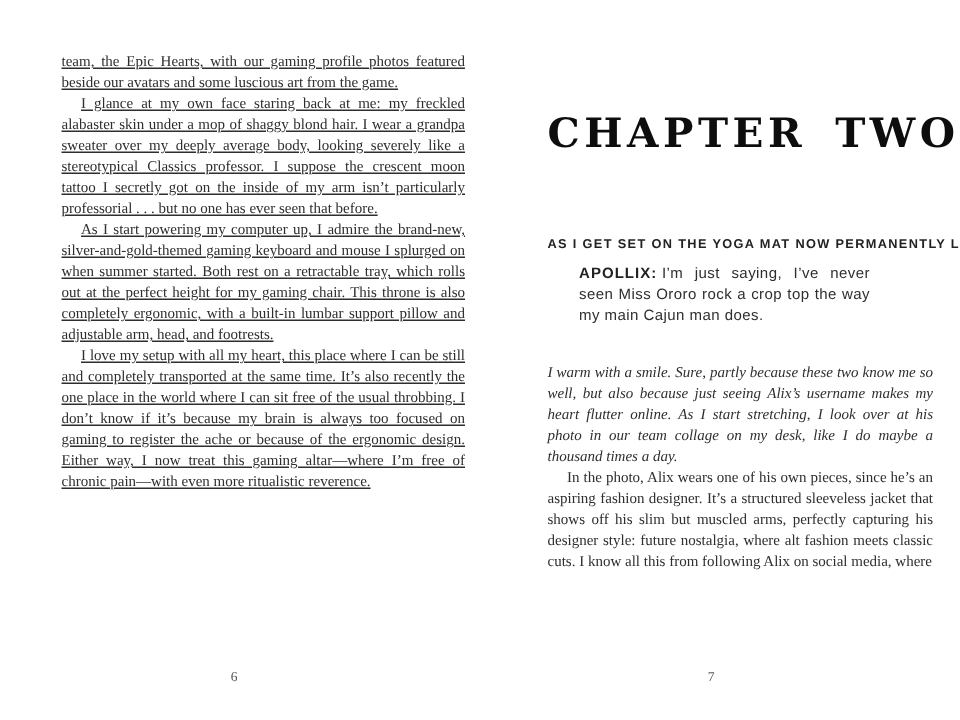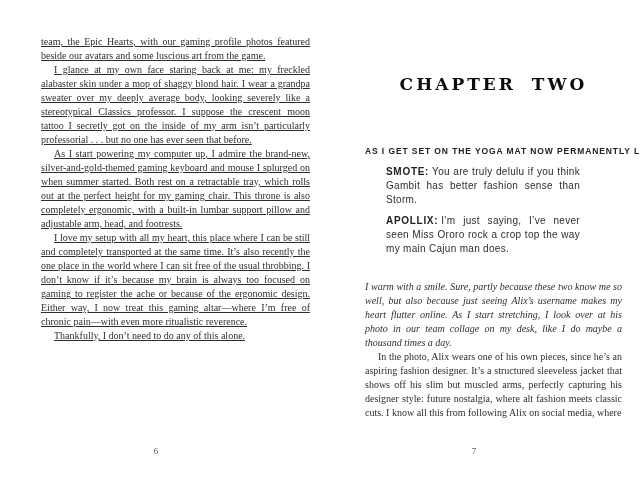--- a/index.html
+++ b/index.html
@@ -34,21 +34,21 @@
   .page-right {
     position: absolute;
     left: 365px; top: 0;
     width: 257px;
   }
   .chapter-heading {
     margin-top: 74px;
     text-align: center;
     font-family: "DejaVu Serif", serif;
     font-weight: bold;
-    font-size: 17px;
+    font-size: 27px;
     letter-spacing: 3px;
     word-spacing: 7px;
     color: #0d0d0d;
     white-space: nowrap;
   }
   .lead-in {
     margin-top: 50px;
     font-family: "Liberation Sans", sans-serif;
     font-weight: bold;
     font-size: 8.5px;
@@ -88,31 +88,29 @@
 </head>
 <body>
 
 <div class="spread">
 
   <div class="page-left">
     <p>team, the Epic Hearts, with our gaming profile photos featured beside our avatars and some luscious art from the game.</p>
     <p class="indent">I glance at my own face staring back at me: my freckled alabaster skin under a mop of shaggy blond hair. I wear a grandpa sweater over my deeply average body, looking severely like a stereotypical Classics professor. I suppose the crescent moon tattoo I secretly got on the inside of my arm isn’t particularly professorial . . . but no one has ever seen that before.</p>
     <p class="indent">As I start powering my computer up, I admire the brand-new, silver-and-gold-themed gaming keyboard and mouse I splurged on when summer started. Both rest on a retractable tray, which rolls out at the perfect height for my gaming chair. This throne is also completely ergonomic, with a built-in lumbar support pillow and adjustable arm, head, and footrests.</p>
     <p class="indent">I love my setup with all my heart, this place where I can be still and completely transported at the same time. It’s also recently the one place in the world where I can sit free of the usual throbbing. I don’t know if it’s because my brain is always too focused on gaming to register the ache or because of the ergonomic design. Either way, I now treat this gaming altar—where I’m free of chronic pain—with even more ritualistic reverence.</p>
-    <p class="indent">Thankfully, I don’t need to do any of this alone.</p>
   </div>
 
   <div class="page-right">
     <h1 class="chapter-heading">CHAPTER TWO</h1>
 
     <div class="body">
       <div class="lead-in">AS I GET SET ON THE YOGA MAT NOW PERMANENTLY LAID</div>
 
       <div class="chat-block">
-        <p class="chat"><b>SMOTE:</b><span>You are truly delulu if you think Gambit has better fashion sense than Storm.</span></p>
         <p class="chat"><b>APOLLIX:</b><span>I’m just saying, I’ve never seen Miss Ororo rock a crop top the way my main Cajun man does.</span></p>
       </div>
 
       <p class="after-chat">I warm with a smile. Sure, partly because these two know me so well, but also because just seeing Alix’s username makes my heart flutter online. As I start stretching, I look over at his photo in our team collage on my desk, like I do maybe a thousand times a day.</p>
       <p class="indent">In the photo, Alix wears one of his own pieces, since he’s an aspiring fashion designer. It’s a structured sleeveless jacket that shows off his slim but muscled arms, perfectly capturing his designer style: future nostalgia, where alt fashion meets classic cuts. I know all this from following Alix on social media, where</p>
     </div>
   </div>
 
   <div class="folio folio-left">6</div>
   <div class="folio folio-right">7</div>

